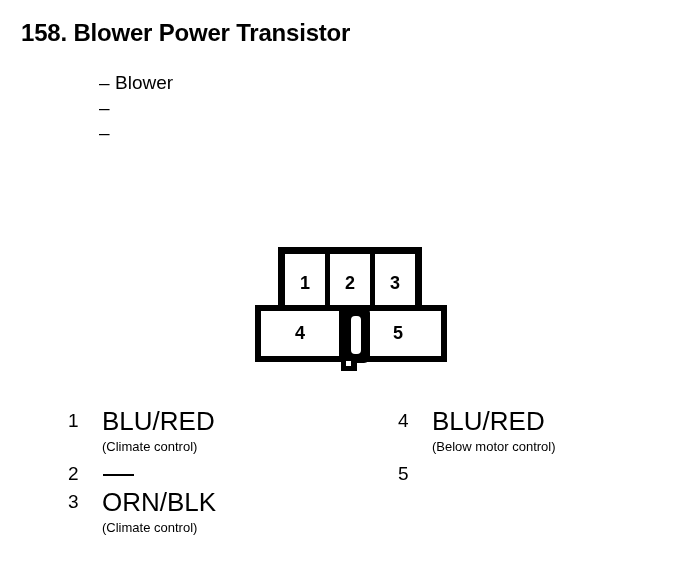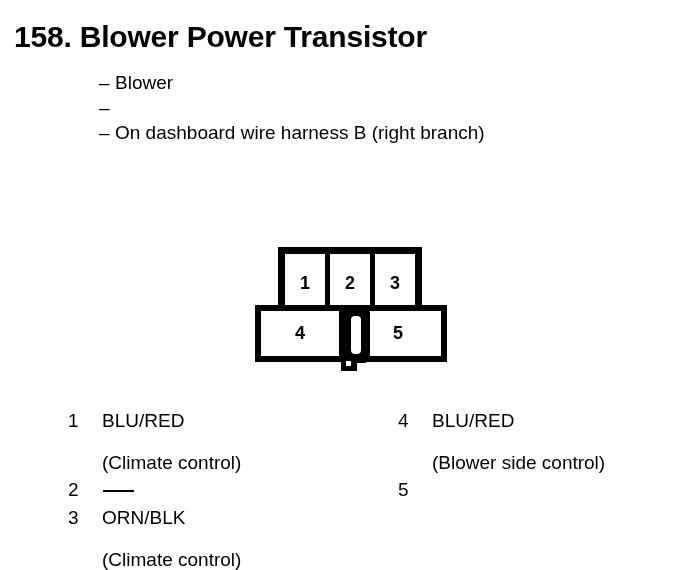--- a/index.html
+++ b/index.html
@@ -13,23 +13,23 @@
     position: relative;
     overflow: hidden;
     font-family: "Liberation Sans", sans-serif;
     color: #000000;
     -webkit-font-smoothing: none;
   }
 
   
   #page-title {
     position: absolute;
-    left: 14px;
+    left: 21px;
     top: 20px;
-    font-size: 30px;
+    font-size: 24px;
     font-weight: bold;
     letter-spacing: -0.2px;
     white-space: nowrap;
     line-height: 1.1;
   }
 
   
   #description-list {
     position: absolute;
     left: 99px;
@@ -162,42 +162,41 @@
   }
   .pin-number {
     flex: 0 0 34px;
     font-size: 19px;
     line-height: 26px;
   }
   .pin-info {
     flex: 1 1 auto;
   }
   .pin-wire {
-    font-size: 19px;
+    font-size: 26px;
     line-height: 26px;
     white-space: nowrap;
   }
   .pin-wire.empty-dash {
     height: 26px;
     position: relative;
   }
   .pin-wire.empty-dash::before {
     content: "";
     position: absolute;
     left: 1px;
     top: 13px;
     width: 31px;
     height: 2px;
     background: #000000;
   }
   .pin-desc {
-    font-size: 19px;
+    font-size: 13px;
     line-height: 25px;
     white-space: nowrap;
-    margin-top: 16px;
   }
   .pin-desc:empty { display: none; }
 </style>
 </head>
 <body>
 
 <div id="page-title">158.  Blower Power Transistor</div>
 
 <div id="description-list">
 
@@ -205,21 +204,20 @@
     <span class="desc-dash">–</span>
     <span>Blower</span>
   </div>
 
   <div class="desc-item">
     <span class="desc-dash">–</span>
   </div>
 
   <div class="desc-item">
     <span class="desc-dash">–</span>
-    <span>On dashboard wire harness B (right branch)</span>
   </div>
 
 </div>
 
 <div id="connector-diagram">
 
   <div class="top-housing">
     <div class="cavity-top c1">1</div>
     <div class="cavity-top c2">2</div>
     <div class="cavity-top c3">3</div>
@@ -265,21 +263,21 @@
   </div>
 
 </div>
 
 <div class="pin-list" id="pin-list-right">
 
   <div class="pin-row">
     <div class="pin-number">4</div>
     <div class="pin-info">
       <div class="pin-wire">BLU/RED</div>
-      <div class="pin-desc">(Blower side control)</div>
+      <div class="pin-desc">(Below motor control)</div>
     </div>
   </div>
 
   <div class="pin-row">
     <div class="pin-number">5</div>
   </div>
 
 </div>
 
 </body></html>

